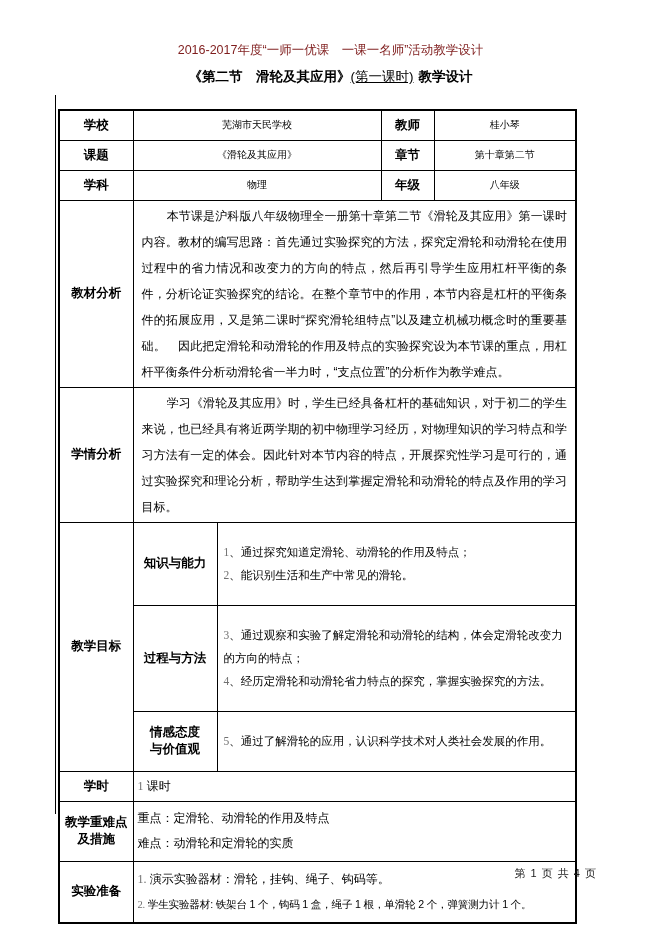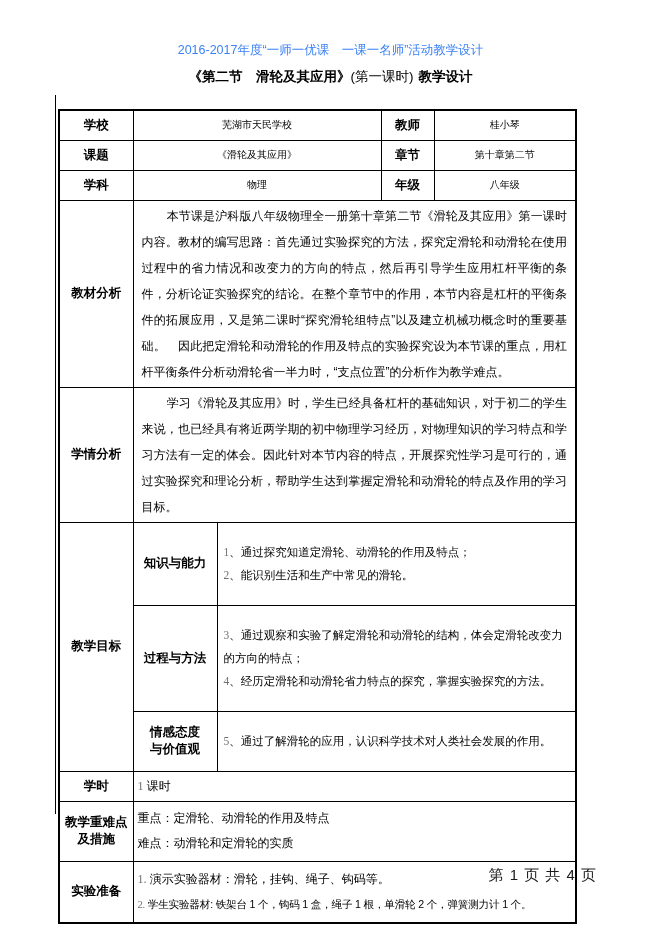--- a/index.html
+++ b/index.html
@@ -6,27 +6,27 @@
   .page {
     position:relative;
     width:661px; height:935px;
     background:#ffffff;
     font-family:"Liberation Sans","DejaVu Sans",sans-serif;
     color:#000;
     overflow:hidden;
   }
   .title1 {
     position:absolute; top:42px; left:0; right:0;
-    text-align:center; font-size:12.5px; color:#3b82f6;
+    text-align:center; font-size:12.5px; color:#7f1d1d;
   }
   .title2 {
     position:absolute; top:68px; left:0; right:0;
     text-align:center; font-size:13.5px; font-weight:700;
   }
-  .title2 .paren { font-weight:400; }
+  .title2 .paren { font-weight:400;text-decoration:underline; }
   .title2 .tail { margin-left:5px; }
 
   .left-dline {
     position:absolute; left:55px; top:95px; width:1px; height:719px;
     background:#000;
   }
 
   table.doc {
     position:absolute; left:58px; top:109px;
     width:517px;
@@ -61,21 +61,21 @@
   .h35  { height:35px; }
   .h60  { height:60px;margin-top:16px; }
   .h62  { height:62px; }
 
   .process {
     position:absolute; top:827px; left:58px; width:460px;
     text-align:center; font-size:13px; letter-spacing:2px;
   }
   .footer {
     position:absolute; top:866px; left:0; right:64px;
-    text-align:right; font-size:15px; letter-spacing:1px; color:#1a1a1a;
+    text-align:right; font-size:11px; letter-spacing:1px; color:#1a1a1a;
   }
 </style>
 </head>
 <body>
 
 <div class="page">
 
   <div class="title1">2016-2017年度“一师一优课　一课一名师”活动教学设计</div>
 
   <div class="title2">

